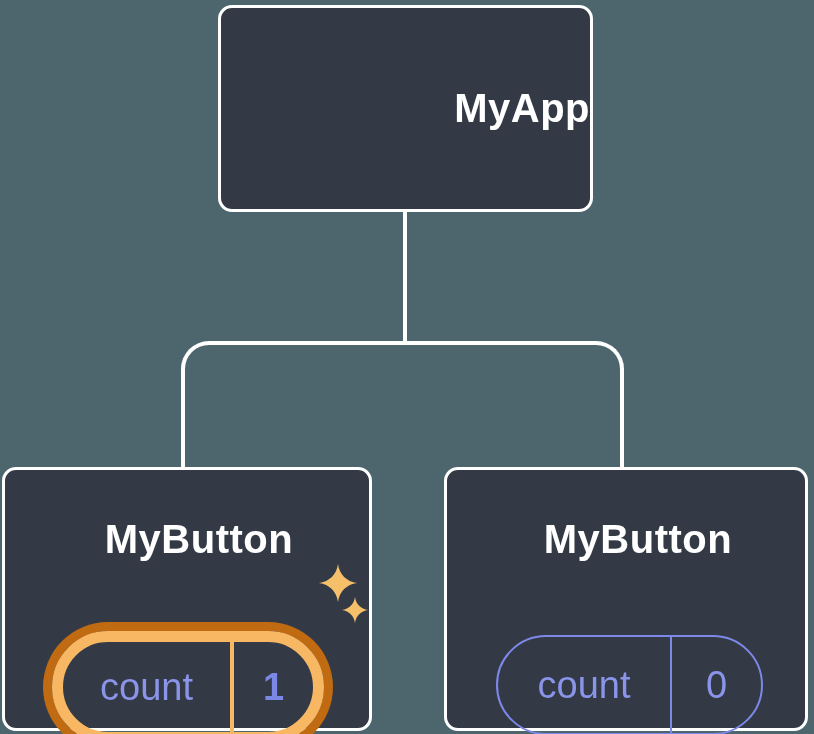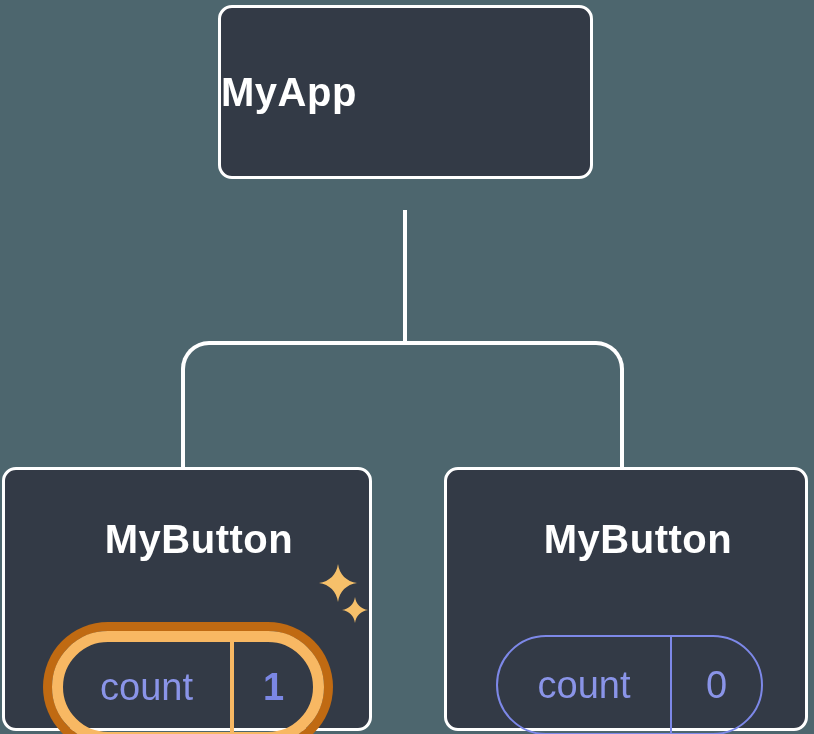--- a/index.html
+++ b/index.html
@@ -41,24 +41,24 @@
     position: absolute;
     box-sizing: border-box;
     background: var(--node-fill);
     border: 3px solid var(--node-border);
     border-radius: 14px;
   }
   .node-root {
     left: 218px;
     top: 5px;
     width: 375px;
-    height: 174px;
+    height: 207px;
     display: flex;
     align-items: center;
-    justify-content: flex-start;
+    justify-content: flex-end;
   }
   .node-child-left {
     left: 2px;
     top: 467px;
     width: 370px;
     height: 264px;
   }
   .node-child-right {
     left: 444px;
     top: 467px;

